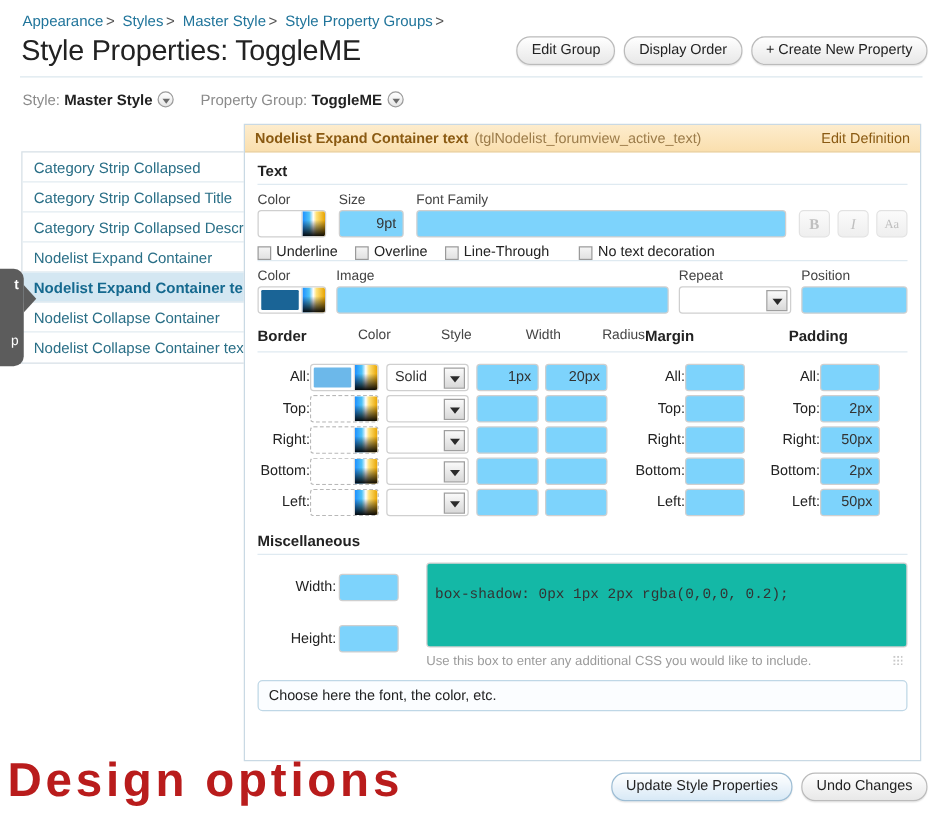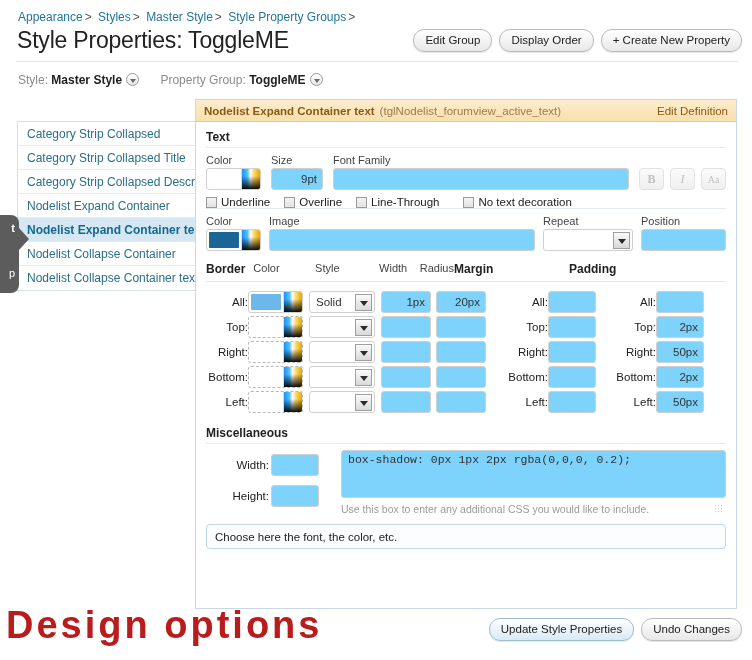--- a/index.html
+++ b/index.html
@@ -209,22 +209,22 @@
   table.grid { border-collapse: separate; border-spacing: 0 3px; }
   table.grid td { padding: 0; vertical-align: middle; }
 
   
   .misc-wrap { display: flex; gap: 12px; margin-top: 4px; }
   .misc-left td { padding: 0 0 4px 0; }
   textarea.css {
     font-family: "Liberation Mono", monospace;
     font-size: 11.5px; color: #333;
     border: 1px solid #cfcfcf; border-radius: 3px;
-    width: 385px; height: 48px; padding: 2px 6px;
-    resize: none; outline: none; background: #7dd3fc;
+    width: 385px; height: 68px; padding: 18px 6px;
+    resize: none; outline: none; background: #14b8a6;
   }
   .grip { position: absolute; right: 4px; bottom: 3px; width: 8px; height: 8px; opacity: .45;
     background-image: radial-gradient(#888 35%, transparent 36%);
     background-size: 3px 3px; }
   .hint { font-size: 10.5px; color: #9b9b9b; margin-top: 2px; }
 
   .tipbar {
     margin: 9px 0 0 0; height: 25px; line-height: 24px;
     border: 1px solid #bfd7e6; border-radius: 4px;
     background: #fbfdff; font-size: 11.5px; color: #222;
@@ -369,21 +369,21 @@
             <span class="arrow"></span>
           </span>
         </div>
         <div style="width:85px">
           <span class="flabel">Position</span>
           <input class="tin" style="width: 85px;" value="">
         </div>
       </div>
 
       <div style="display:flex;margin-top:11px;">
-        <div style="width:248px;display:flex;">
+        <div style="width:310px;display:flex;gap:33px;">
           <span class="bhead-strong">Border</span>
           <span class="bcol-head" style="margin-left:8px;width:85px">Color</span>
           <span class="bcol-head" style="width:88px">Style</span>
           <span class="bcol-head" style="width:56px">Width</span>
           <span class="bcol-head">Radius</span>
         </div>
         <div style="width:115px;">
           <span class="bhead-strong">Margin</span>
         </div>
         <div>

